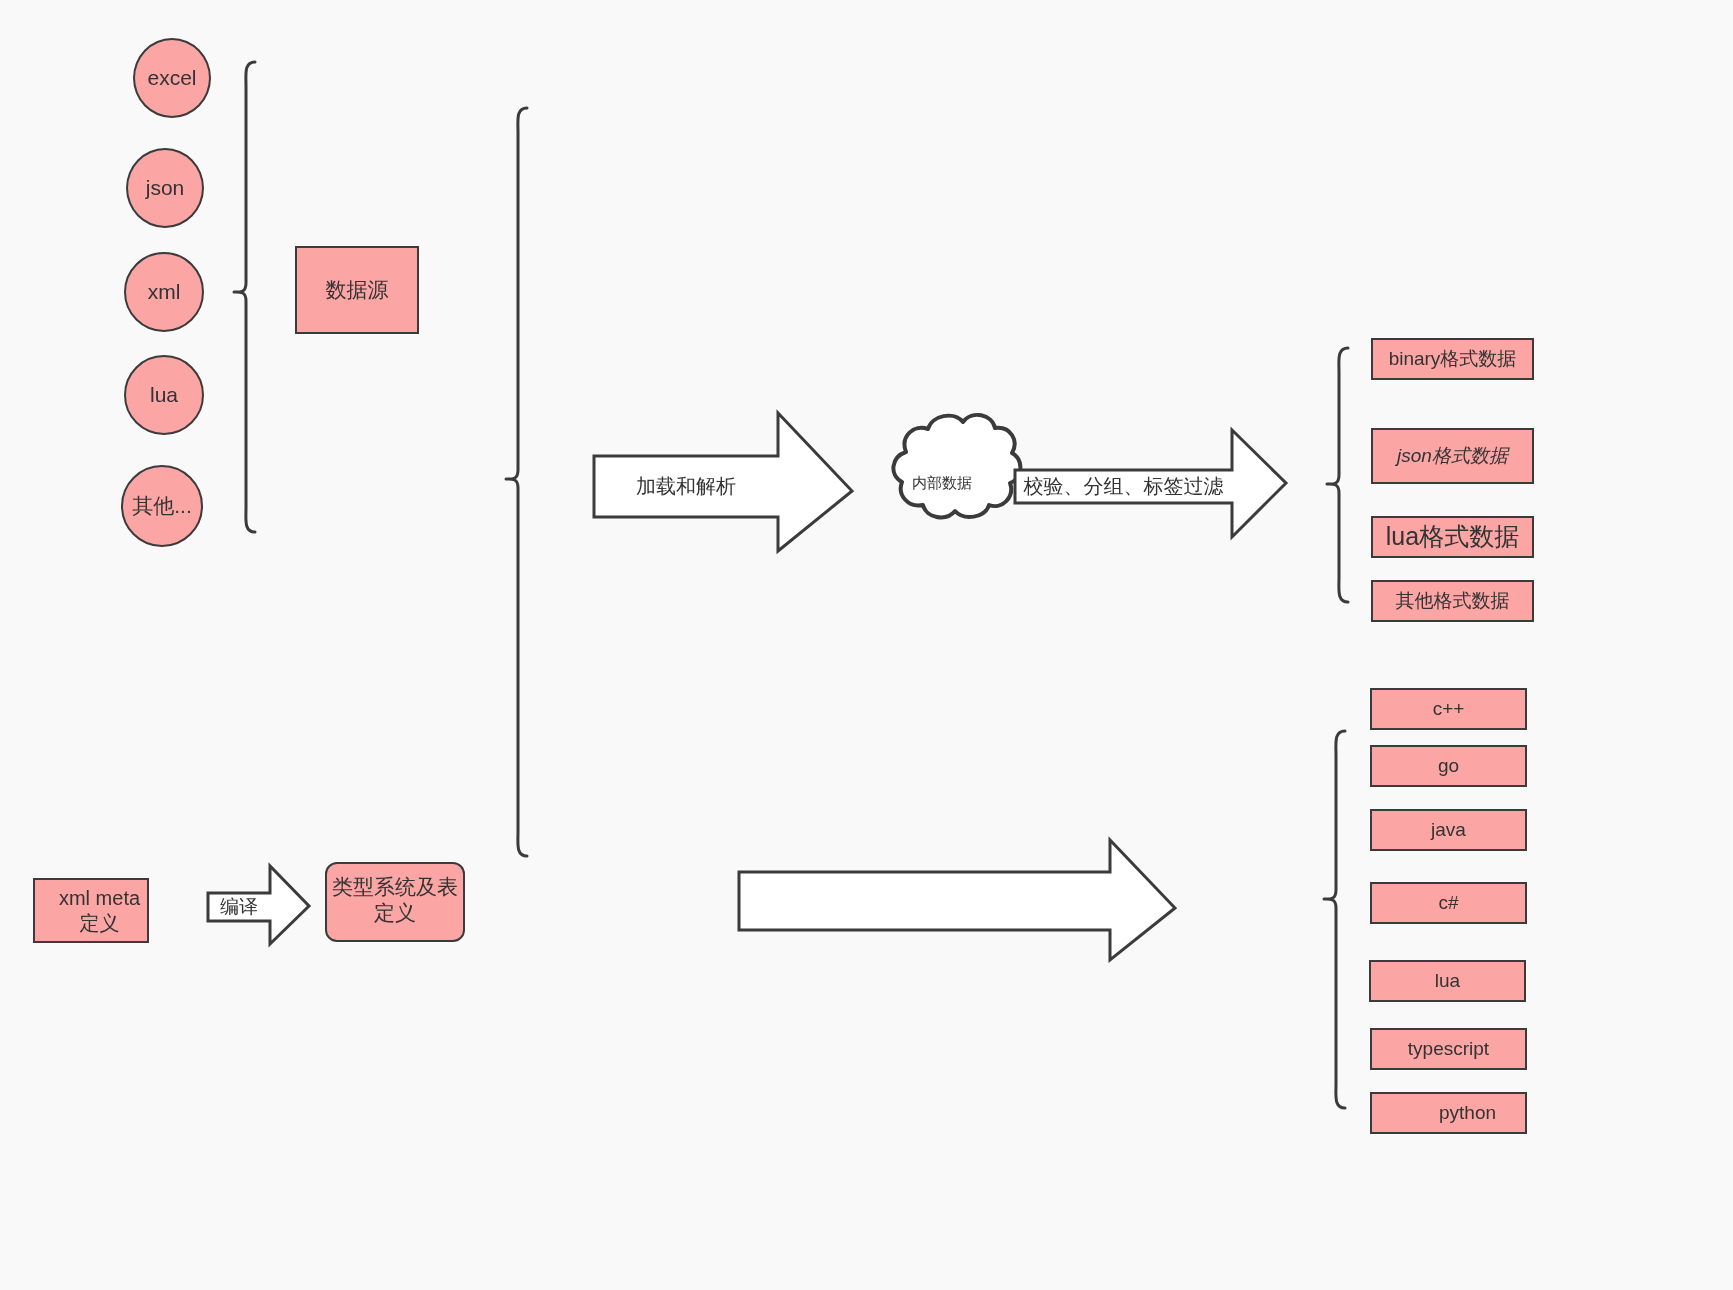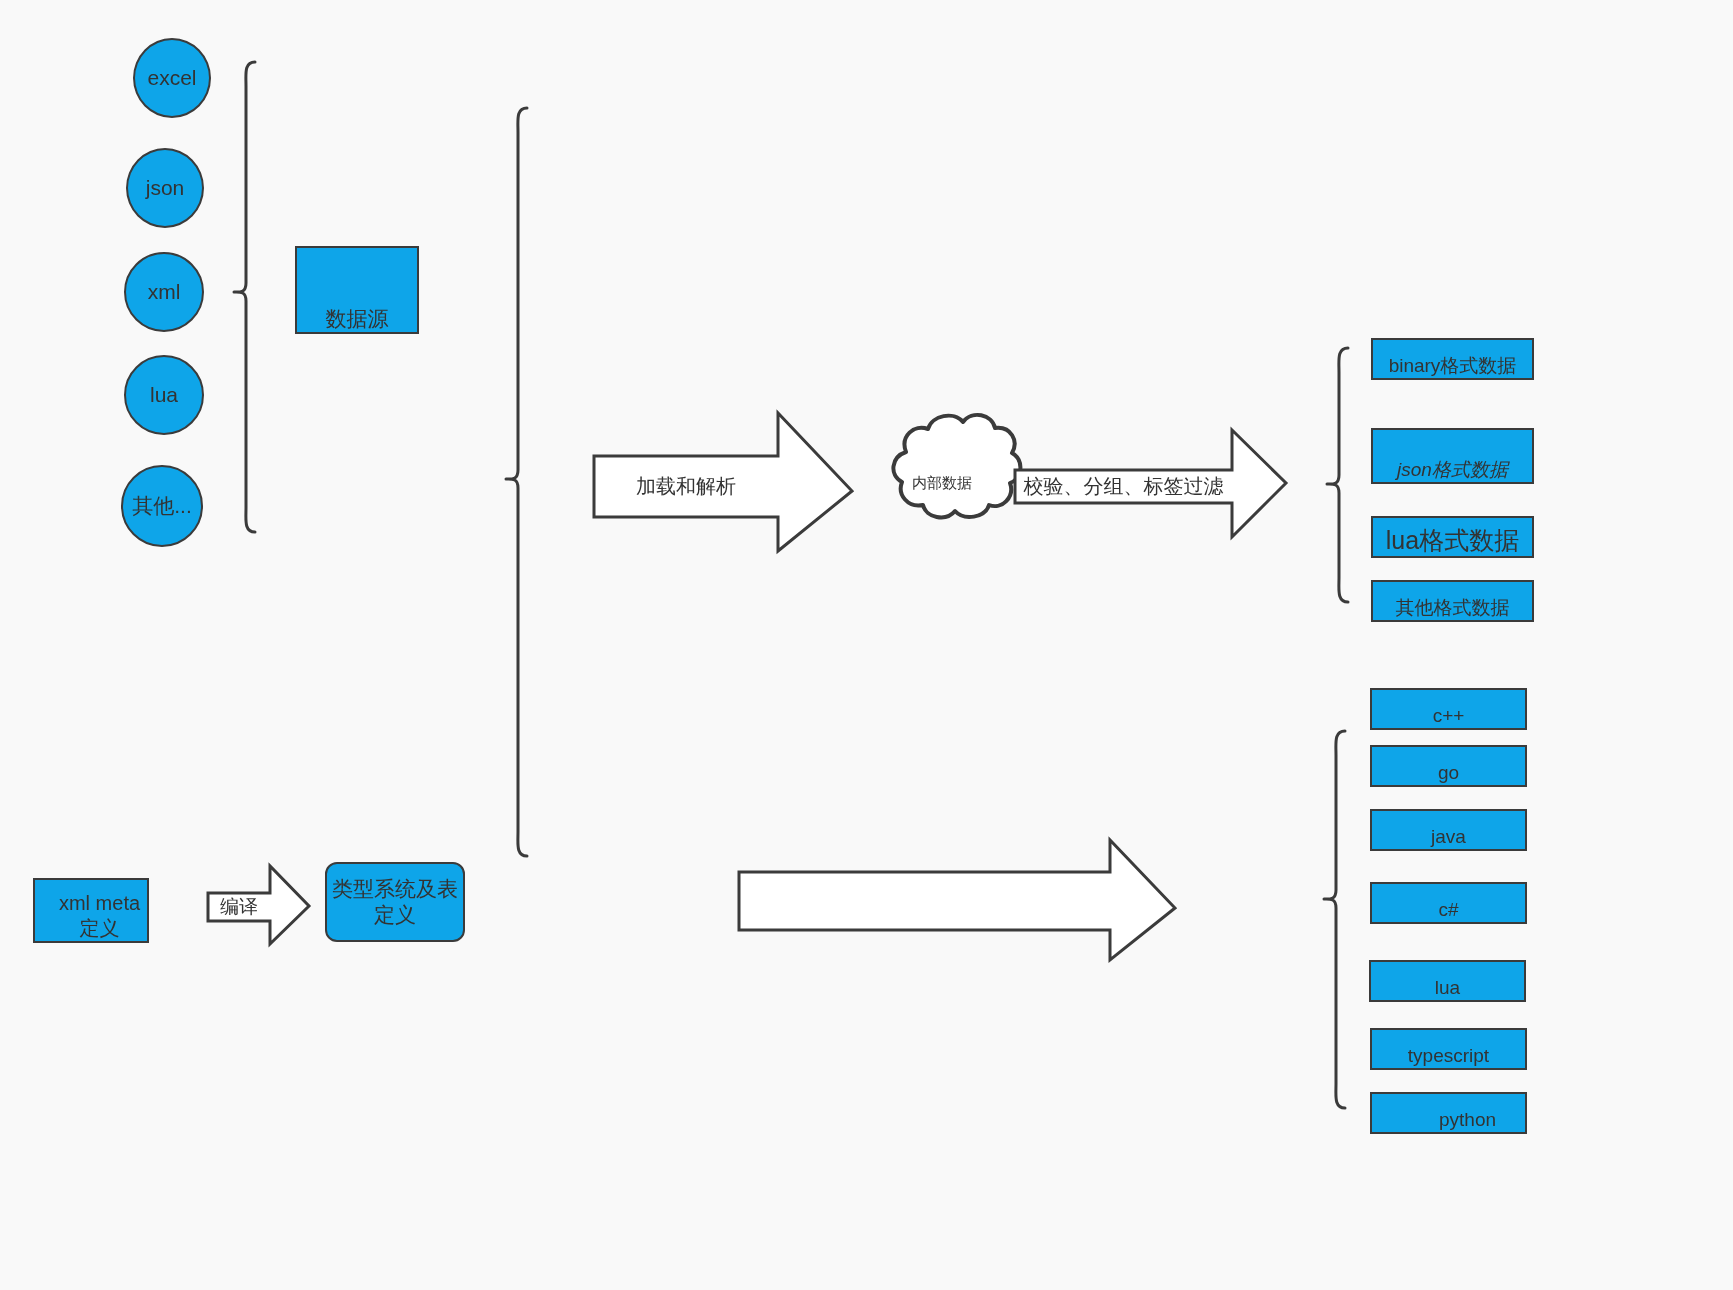--- a/index.html
+++ b/index.html
@@ -18,32 +18,31 @@
     background: #f9f9f9;
     overflow: hidden;
   }
   .node {
     position: absolute;
     box-sizing: border-box;
     display: flex;
     align-items: center;
     justify-content: center;
     text-align: center;
-    background: #0ea5e9;
+    background: #fca5a5;
     border: 2.5px solid #3b3b3b;
     color: #333333;
     line-height: 1.25;
   }
   .circle {
     border-radius: 50%;
     font-size: 21px;
   }
   .rect {
     font-size: 21px;
-    align-items: flex-end;
   }
   .rounded {
     border-radius: 12px;
     font-size: 21px;
   }
   .plain-text {
     position: absolute;
     display: flex;
     align-items: center;
     justify-content: center;
@@ -146,21 +145,21 @@
 
   <div class="plain-text" style="left:1015px; top:470px; width:217px; height:33px;">校验、分组、标签过滤</div>
 
   <div class="plain-text" style="left:208px; top:893px; width:62px; height:28px; font-size:19px;">编译</div>
 
 
   <div class="node rect" style="left:33px; top:878px; width:116px; height:65px; font-size:20px;padding-left:17px;">
     <span>xml meta定义</span>
   </div>
 
-  <div class="node rounded" style="left:325px; top:862px; width:140px; height:80px;">
+  <div class="node rounded" style="left:325px; top:862px; width:140px; height:80px;font-family:Liberation Mono, monospace;">
     <span style="white-space:pre-line;">类型系统及表
 定义</span>
   </div>
 
   <div class="node rect" style="left:1371px; top:338px; width:163px; height:42px; font-size:19px;">
     <span>binary格式数据</span>
   </div>
   <div class="node rect" style="left:1371px; top:428px; width:163px; height:56px; font-size:19px;font-style:italic;">
     <span>json格式数据</span>
   </div>

